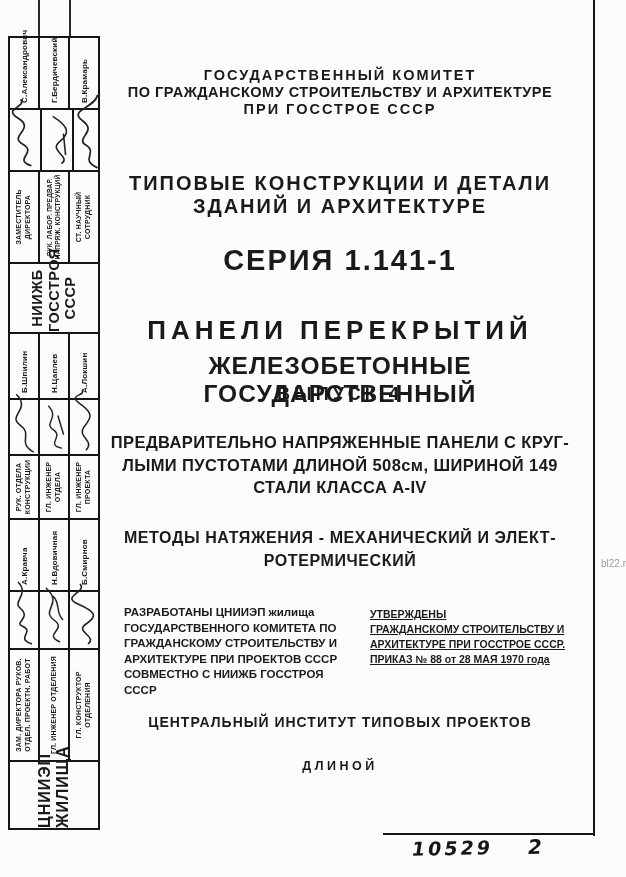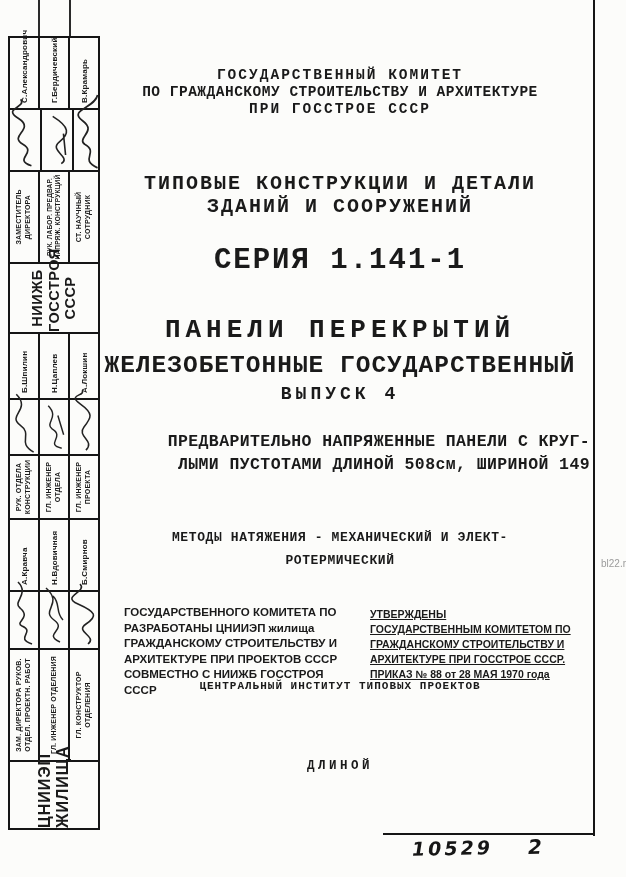--- a/index.html
+++ b/index.html
@@ -6,34 +6,34 @@
   body{
     width:626px;height:877px;
     background:#f6f6f4;
     font-family:"Liberation Sans",sans-serif;
     position:relative;overflow:hidden;
     color:#1a1a1a;
   }
   .page{position:absolute;inset:0;background:#fcfcfa;}
   
   .main{position:absolute;left:90px;top:0;width:500px;height:877px;}
-  .center{position:absolute;left:0;width:100%;text-align:center;font-weight:bold;font-family:Liberation Mono, monospace;}
+  .center{position:absolute;left:0;width:100%;text-align:center;font-weight:bold;}
   .hdr{top:67px;font-size:14.5px;line-height:17px;letter-spacing:2px;}
   .hdr .wide{letter-spacing:.5px;}
   .serttl{top:172px;font-size:20px;line-height:23px;letter-spacing:2px;}
   .series{top:244px;font-size:29px;letter-spacing:2px;}
   .mt1{top:315px;font-size:26px;letter-spacing:5px;}
   .mt2{top:352px;font-size:24.5px;letter-spacing:1px;}
   .issue{top:376px;font-size:18px;letter-spacing:4px;margin-top:8px;}
-  .desc{top:431px;font-size:16.5px;line-height:22.5px;letter-spacing:.4px;text-align:right;}
-  .methods{top:527px;font-size:13px;line-height:22.5px;letter-spacing:.6px;}
+  .desc{top:431px;font-size:16.5px;line-height:22.5px;letter-spacing:.4px;}
+  .methods{top:527px;font-size:16px;line-height:22.5px;letter-spacing:.6px;}
   .devapp{position:absolute;top:605px;font-weight:bold;text-align:left;}
   .developed{left:34px;width:228px;font-size:11.5px;line-height:15.5px;}
   .approved{left:280px;width:225px;top:607px;font-size:10.5px;line-height:15px;text-decoration:underline;}
-  .institute{top:680px;font-size:11px;letter-spacing:1px;}
+  .institute{top:714px;font-size:14px;letter-spacing:1px;}
   .city{top:759px;font-size:12.5px;letter-spacing:3.5px;}
   
   .vline-right{position:absolute;left:593px;top:0;width:2px;height:836px;background:#151515;}
   .hline-bottom{position:absolute;left:383px;top:833px;width:212px;height:2px;background:#151515;}
   .tick{position:absolute;top:0;width:2px;height:36px;background:#2a2a2a;}
   .tick.t1{left:38px;}
   .tick.t2{left:69px;}
   
   .handnum{position:absolute;font-family:"DejaVu Sans",sans-serif;font-weight:bold;
     color:#161616;transform:skewX(-10deg) rotate(-1deg);}
@@ -78,50 +78,50 @@
 
   <div class="main">
     <div class="center hdr">
       <div>ГОСУДАРСТВЕННЫЙ  КОМИТЕТ</div>
       <div class="wide">ПО ГРАЖДАНСКОМУ  СТРОИТЕЛЬСТВУ  И  АРХИТЕКТУРЕ</div>
       <div>ПРИ  ГОССТРОЕ  СССР</div>
     </div>
 
     <div class="center serttl">
       <div>ТИПОВЫЕ  КОНСТРУКЦИИ  И  ДЕТАЛИ</div>
-      <div>ЗДАНИЙ  И  СООРУЖЕНИЙ</div>
+      <div>ЗДАНИЙ  И  АРХИТЕКТУРЕ</div>
     </div>
 
     <div class="center series">СЕРИЯ 1.141-1</div>
 
     <div class="center mt1">ПАНЕЛИ  ПЕРЕКРЫТИЙ</div>
     <div class="center mt2">ЖЕЛЕЗОБЕТОННЫЕ  ГОСУДАРСТВЕННЫЙ</div>
     <div class="center issue">ВЫПУСК  4</div>
 
     <div class="center desc">
       <div>ПРЕДВАРИТЕЛЬНО  НАПРЯЖЕННЫЕ  ПАНЕЛИ  С  КРУГ-</div>
       <div>ЛЫМИ  ПУСТОТАМИ  ДЛИНОЙ  508см,  ШИРИНОЙ  149</div>
+      <div>СТАЛИ  КЛАССА  А-IV</div>
     </div>
 
     <div class="center methods">
       <div>МЕТОДЫ  НАТЯЖЕНИЯ - МЕХАНИЧЕСКИЙ  И  ЭЛЕКТ-</div>
       <div>РОТЕРМИЧЕСКИЙ</div>
     </div>
 
     <div class="devapp developed">
+      <div>РАЗРАБОТАНЫ  ЦНИИЭП  жилища</div>
       <div>ГОСУДАРСТВЕННОГО  КОМИТЕТА  ПО</div>
-      <div>РАЗРАБОТАНЫ  ЦНИИЭП  жилища</div>
       <div>ГРАЖДАНСКОМУ  СТРОИТЕЛЬСТВУ  И</div>
       <div>АРХИТЕКТУРЕ  ПРИ  ПРОЕКТОВ  СССР</div>
       <div>СОВМЕСТНО  С  НИИЖБ  ГОССТРОЯ  СССР</div>
     </div>
 
     <div class="devapp approved">
       <div>УТВЕРЖДЕНЫ</div>
-      <div>ГОСУДАРСТВЕННЫМ  КОМИТЕТОМ ПО</div>
       <div>ГРАЖДАНСКОМУ СТРОИТЕЛЬСТВУ  И</div>
       <div>АРХИТЕКТУРЕ  ПРИ  ГОССТРОЕ  СССР.</div>
       <div>ПРИКАЗ № 88 от 28 МАЯ 1970 года</div>
     </div>
 
     <div class="center institute">ЦЕНТРАЛЬНЫЙ  ИНСТИТУТ  ТИПОВЫХ  ПРОЕКТОВ</div>
     <div class="center city">ДЛИНОЙ</div>
   </div>
 
   <div class="handnum num1">10529</div>

